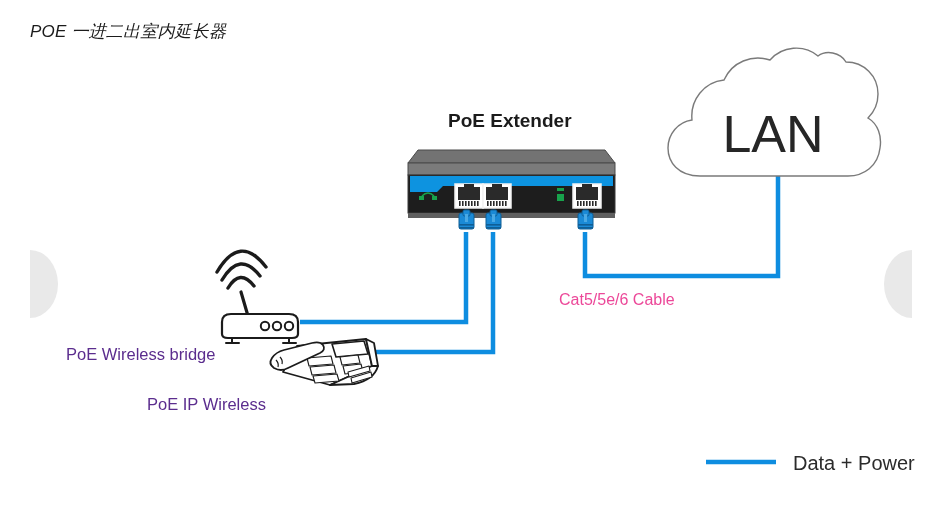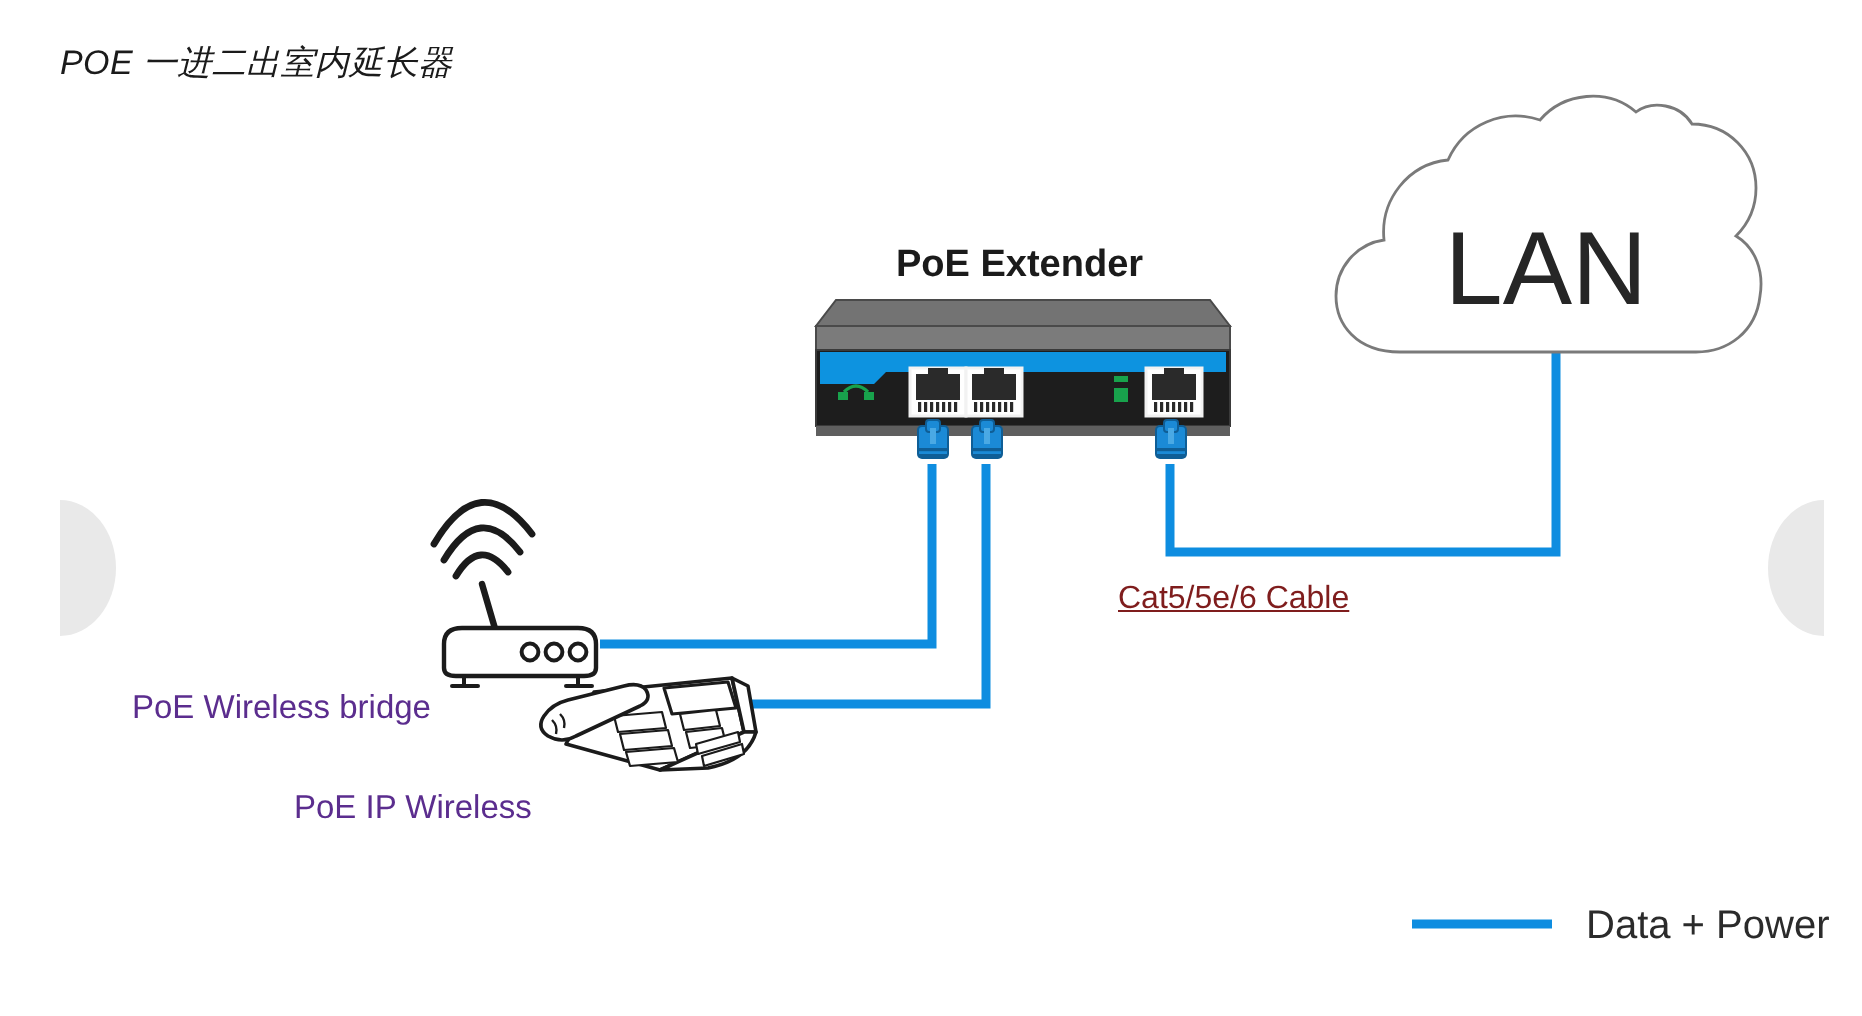--- a/index.html
+++ b/index.html
@@ -31,31 +31,29 @@
   }
 
   
   #device-title {
     left: 448px;
     top: 110px;
     font-size: 19px;
     font-weight: bold;
     color: #1b1b1b;
     white-space: nowrap;
-    margin-top: 12px;
   }
 
   
   #cable-label {
     left: 559px;
     top: 291px;
     font-size: 16px;
-    color: #7f1d1d;
-    white-space: nowrap;
-    text-decoration: underline;
+    color: #ec4899;
+    white-space: nowrap;
   }
 
   
   .purple-label {
     color: #5b2d8e;
     font-size: 16.5px;
     white-space: nowrap;
   }
   #label-bridge { left: 66px; top: 345px; }
   #label-phone  { left: 147px; top: 395px; }

